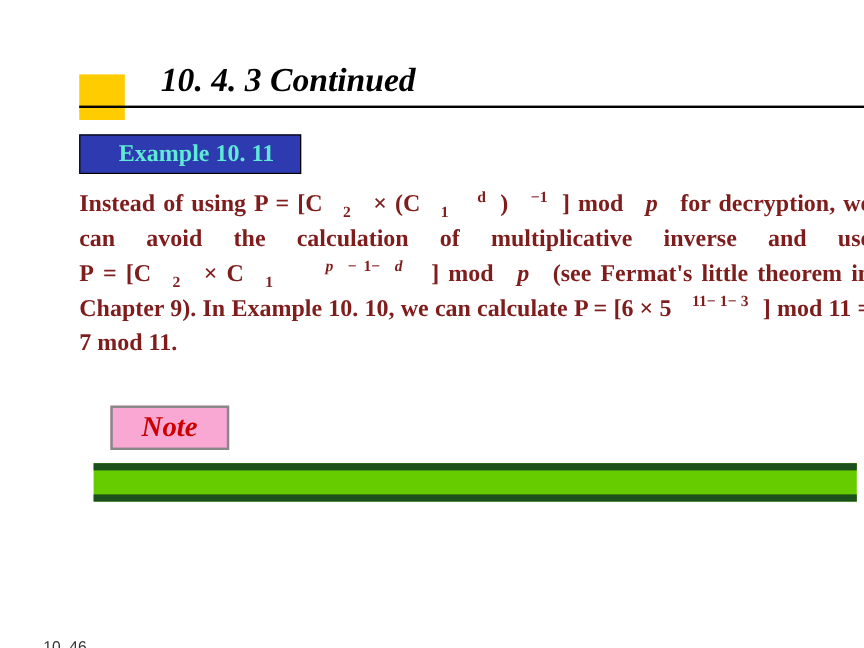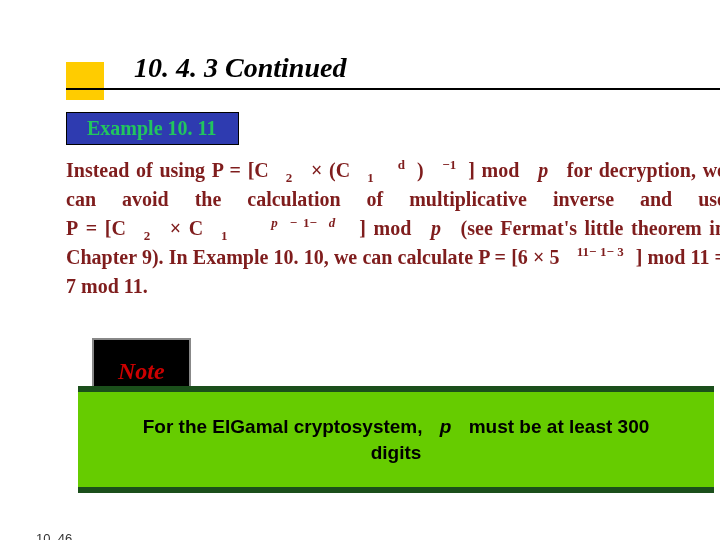--- a/index.html
+++ b/index.html
@@ -38,24 +38,24 @@
     top: 40px;
     width: 684px;
     height: 2px;
     background: #000;
   }
   .example-box {
     position: absolute;
     left: 30px;
     top: 76px;
     background: #2e3bb0;
-    color: #22c55e;
+    color: #5eead4;
     font-weight: bold;
     font-size: 20px;
-    padding: 4px 10px 4px 8px;
+    padding: 4px 10px 4px 20px;
     border: 1px solid #000;
   }
   .body-text {
     position: absolute;
     left: 30px;
     top: 120px;
     width: 660px;
     font-size: 20px;
     font-weight: bold;
     line-height: 1.45;
@@ -63,23 +63,23 @@
     color: #7f1d1d;
   }
   .body-text sup, .body-text sub {
     font-size: 13px;
     line-height: 0;
   }
   .note-box {
     position: absolute;
     left: 56px;
     top: 302px;
-    background: #000000;
+    background: #f9a8d4;
     border: 2px solid #888;
-    padding: 18px 12px;
+    padding: 3px 12px;
   }
   .note-box span {
     font-size: 24px;
     font-style: italic;
     font-weight: bold;
     color: #cc0000;
   }
   .green-panel {
     position: absolute;
     left: 42px;
@@ -123,16 +123,15 @@
   <span>Example 10. 11</span>
 </div>
 
 <div class="body-text">Instead of using P = [C<sub>&nbsp;2</sub> × (C<sub>&nbsp;1</sub><sup>d</sup>)&nbsp;<sup>−1</sup>] mod <i>p</i> for decryption, we can avoid the calculation of multiplicative inverse and use P&nbsp;=&nbsp;[C<sub>&nbsp;2</sub>&nbsp;×&nbsp;C<sub>&nbsp;1</sub>&nbsp;<sup><i>p</i>−&nbsp;1−<i>d</i></sup>] mod <i>p</i> (see Fermat's little theorem in Chapter 9). In Example 10. 10, we can calculate P = [6 × 5&nbsp;<sup>11−&nbsp;1−&nbsp;3</sup>] mod 11 = 7 mod 11.</div>
 
 <div class="note-box">
   <span>Note</span>
 </div>
 
 <div class="green-panel">
-  <div class="line">For the ElGamal cryptosystem, <em>p</em> must be at least 300 digits</div>
 </div>
 
 <div class="page-num">10. 46</div>
 
 </body></html>

